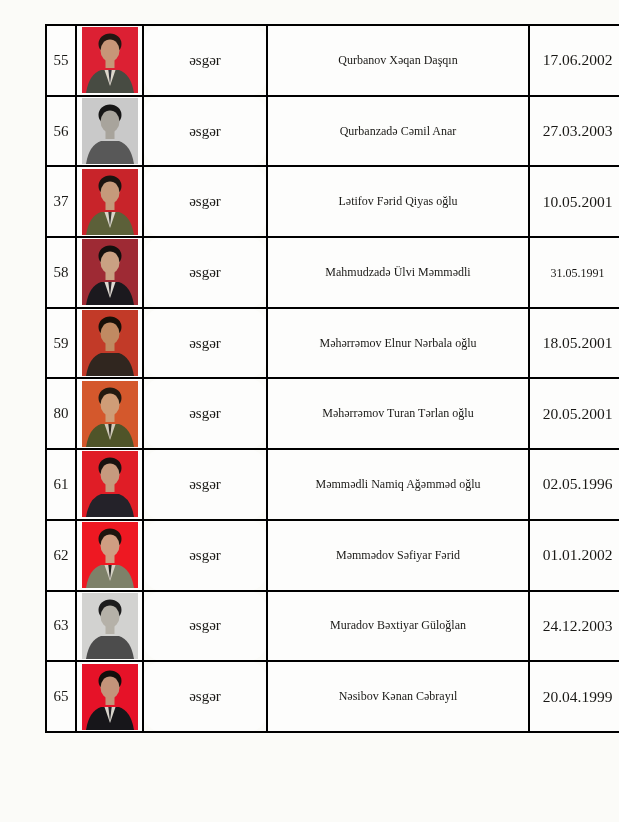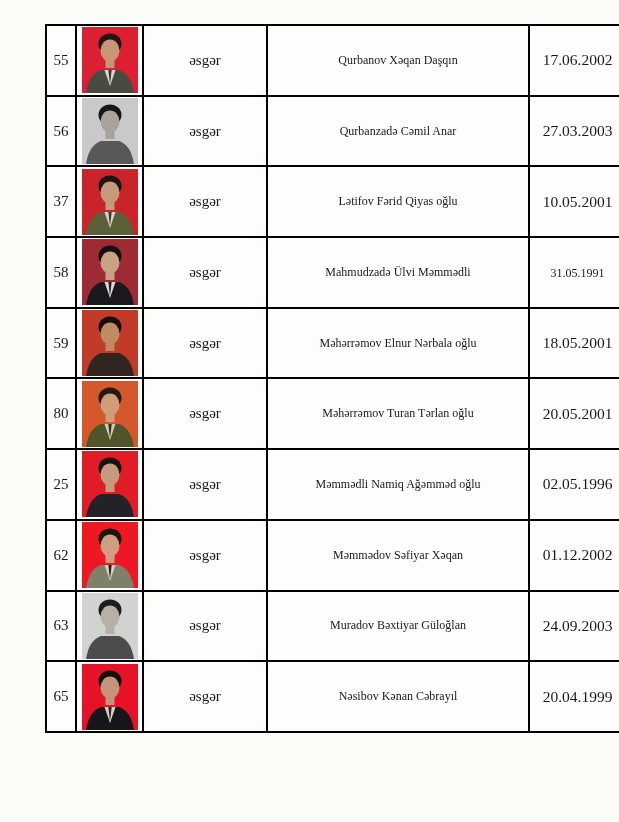--- a/index.html
+++ b/index.html
@@ -219,21 +219,21 @@
     <td class="col-name">
       <span>Məhərrəmov Turan Tərlan oğlu</span>
     </td>
     <td class="col-date">
       <span class="date-text">20.05.2001</span>
     </td>
   </tr>
 
   <tr>
     <td class="col-num">
-      <span>25</span>
+      <span>61</span>
     </td>
     <td class="col-photo">
       <div class="photo">
                 <svg viewBox="0 0 56 66" width="56" height="66">
                   <rect width="56" height="66" fill="#e01d26"></rect>
                   <path d="M4,66 Q7,47 19,43 L37,43 Q49,47 52,66 Z" fill="#242229"></path>
                   <rect x="23.5" y="31" width="9" height="10" fill="#c69a7e"></rect>
                   <ellipse cx="28" cy="17" rx="11.5" ry="10.5" fill="#181210"></ellipse>
                   <ellipse cx="28" cy="23.5" rx="9.5" ry="11" fill="#c69a7e"></ellipse>
                 </svg>
@@ -264,24 +264,24 @@
                   <rect x="23.5" y="31" width="9" height="10" fill="#cf9e82"></rect>
                   <ellipse cx="28" cy="17" rx="11.5" ry="10.5" fill="#1c140e"></ellipse>
                   <ellipse cx="28" cy="23.5" rx="9.5" ry="11" fill="#cf9e82"></ellipse>
                 </svg>
               </div>
     </td>
     <td class="col-rank">
       <span>əsgər</span>
     </td>
     <td class="col-name">
-      <span>Məmmədov Səfiyar Xəqan</span>
-    </td>
-    <td class="col-date">
-      <span class="date-text">01.12.2002</span>
+      <span>Məmmədov Səfiyar Fərid</span>
+    </td>
+    <td class="col-date">
+      <span class="date-text">01.01.2002</span>
     </td>
   </tr>
 
   <tr>
     <td class="col-num">
       <span>63</span>
     </td>
     <td class="col-photo">
       <div class="photo">
                 <svg viewBox="0 0 56 66" width="56" height="66">
@@ -293,21 +293,21 @@
                 </svg>
               </div>
     </td>
     <td class="col-rank">
       <span>əsgər</span>
     </td>
     <td class="col-name">
       <span>Muradov Bəxtiyar Güloğlan</span>
     </td>
     <td class="col-date">
-      <span class="date-text">24.09.2003</span>
+      <span class="date-text">24.12.2003</span>
     </td>
   </tr>
 
 
   <tr>
     <td class="col-num">
       <span>65</span>
     </td>
     <td class="col-photo">
       <div class="photo">

